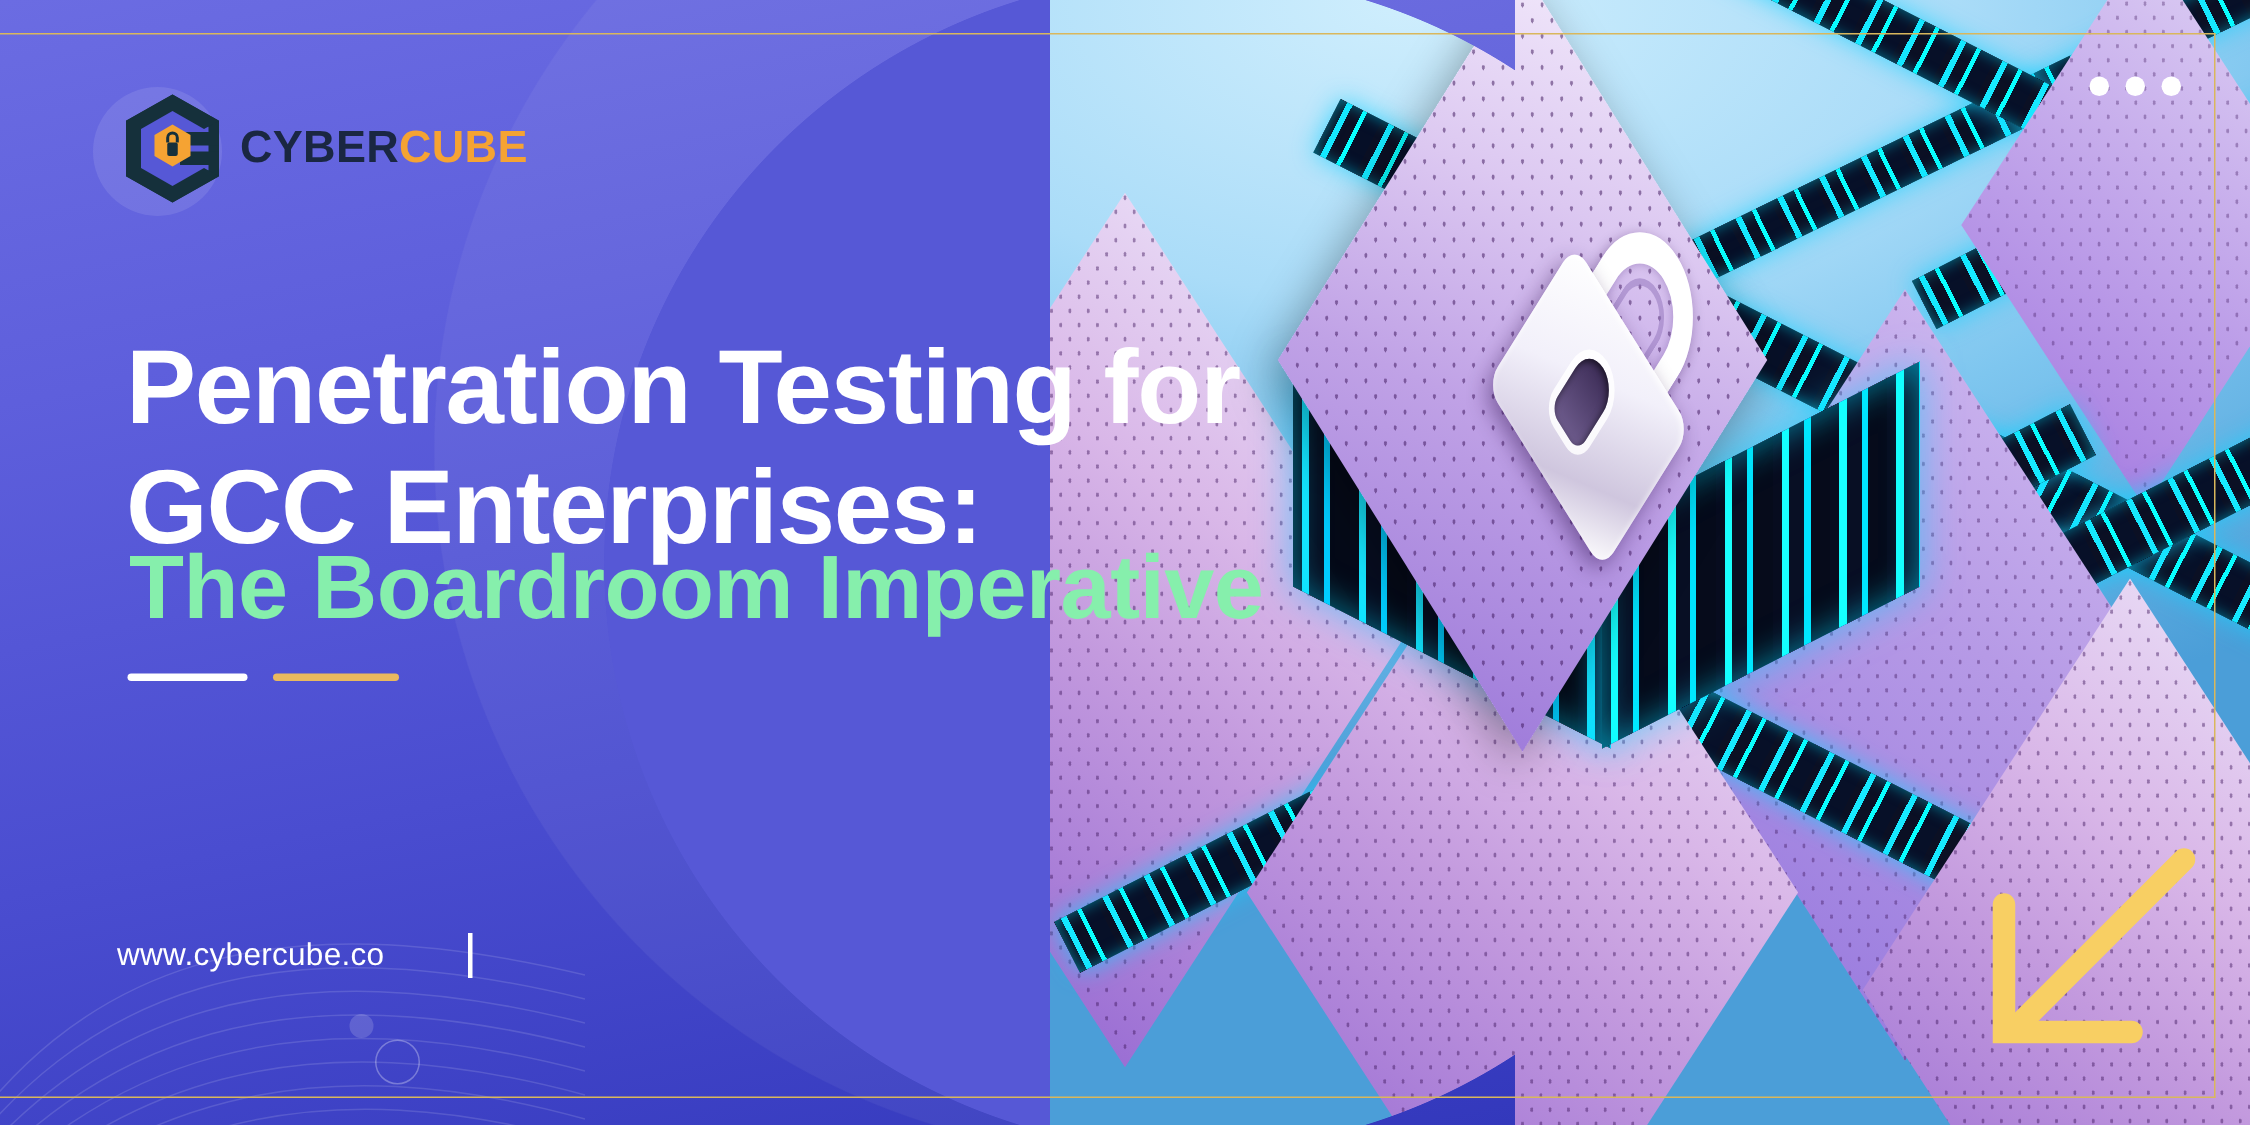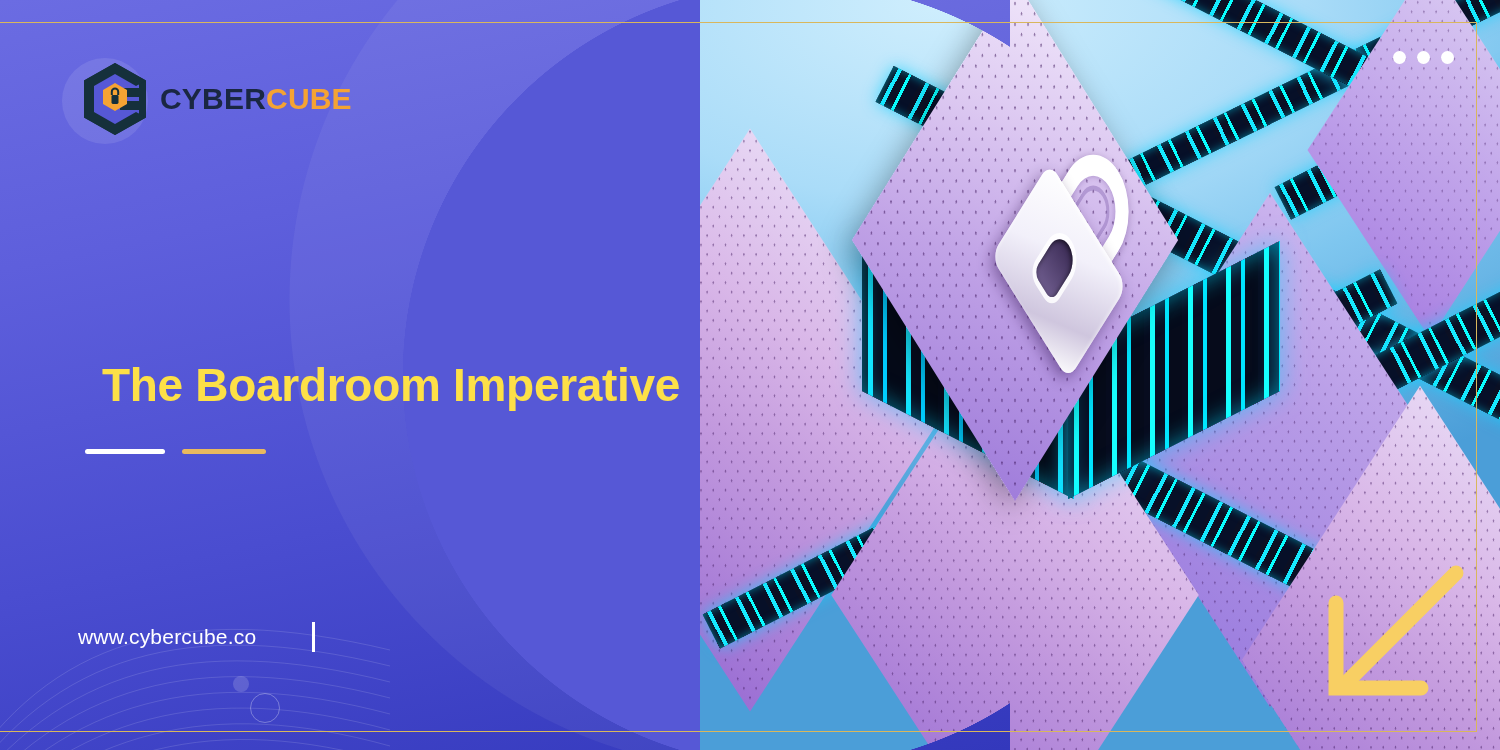--- a/index.html
+++ b/index.html
@@ -132,22 +132,22 @@
   .w-cyber{color:#1A2742;}
   .w-cube{color:#F5A333;}
 
   
   .headline{
     position:absolute;left:84px;top:172px;width:820px;
     color:#fff;font-size:70px;font-weight:700;line-height:1.14;letter-spacing:-.8px;
   }
   .headline .l2{display:block;}
   .subhead{
-    position:absolute;left:102px;top:362px;
-    color:#fde047;font-size:46px;font-weight:700;letter-spacing:-.3px;line-height:1;
+    position:absolute;left:86px;top:362px;
+    color:#86efac;font-size:60px;font-weight:700;letter-spacing:-.3px;line-height:1;
   }
   .rules{position:absolute;left:85px;top:449px;display:flex;gap:17px;align-items:center;}
   .rule-w{width:80px;height:5px;border-radius:3px;background:#ffffff;}
   .rule-g{width:84px;height:5px;border-radius:3px;background:#E9B95F;}
   .tagline{
     position:absolute;left:86px;top:504px;width:600px;
     color:#EDEDFB;font-size:20.5px;font-weight:400;line-height:1.6;letter-spacing:.1px;
   }
   .site{
     position:absolute;left:78px;top:622px;display:flex;align-items:center;gap:56px;
@@ -225,20 +225,24 @@
       <path d="M35 1 L66 18.5 L56 24 L35 12 L14 24 L14 50 L35 62 L56 50 L66 55.5 L35 73 L4 55.5 V18.5 Z" fill="#15303B"></path>
       <rect x="40" y="26" width="26" height="9" fill="#15303B"></rect>
       <rect x="40" y="39" width="26" height="9" fill="#15303B"></rect>
       <path d="M35 21 L47 28 V42 L35 49 L23 42 V28 Z" fill="#F5A333"></path>
       <rect x="31.5" y="33" width="7" height="9" rx="1.4" fill="#15303B"></rect>
       <path d="M31.8 33 v-3.2 a3.2 3.2 0 0 1 6.4 0 V33" fill="none" stroke="#15303B" stroke-width="2"></path>
     </svg>
     <span class="logo-word"><span class="w-cyber">CYBER</span><span class="w-cube">CUBE</span></span>
   </div>
 
+  <h1 class="headline">
+    <span class="l1">Penetration Testing for</span>
+    <span class="l2">GCC Enterprises:</span>
+  </h1>
 
   <div class="subhead">The Boardroom Imperative</div>
 
   <div class="rules">
     <span class="rule-w"></span>
     <span class="rule-g"></span>
   </div>
 
 
   <div class="site">

